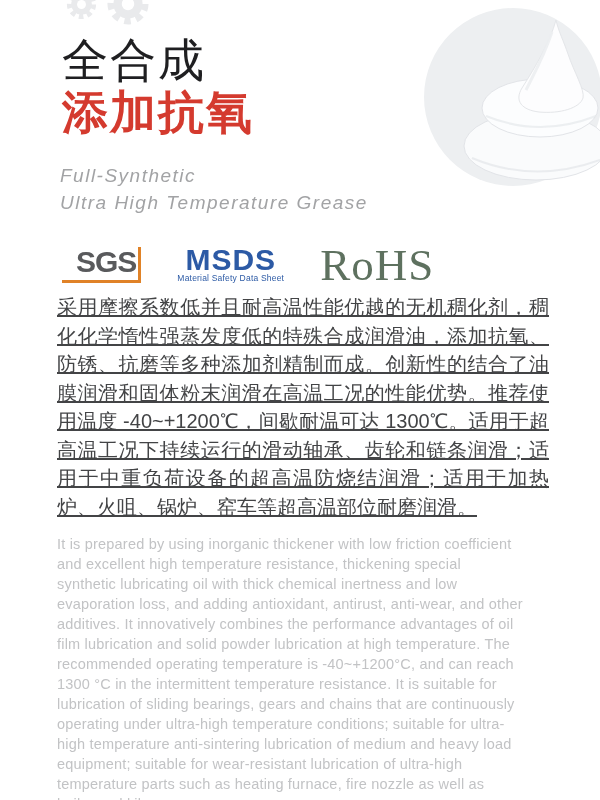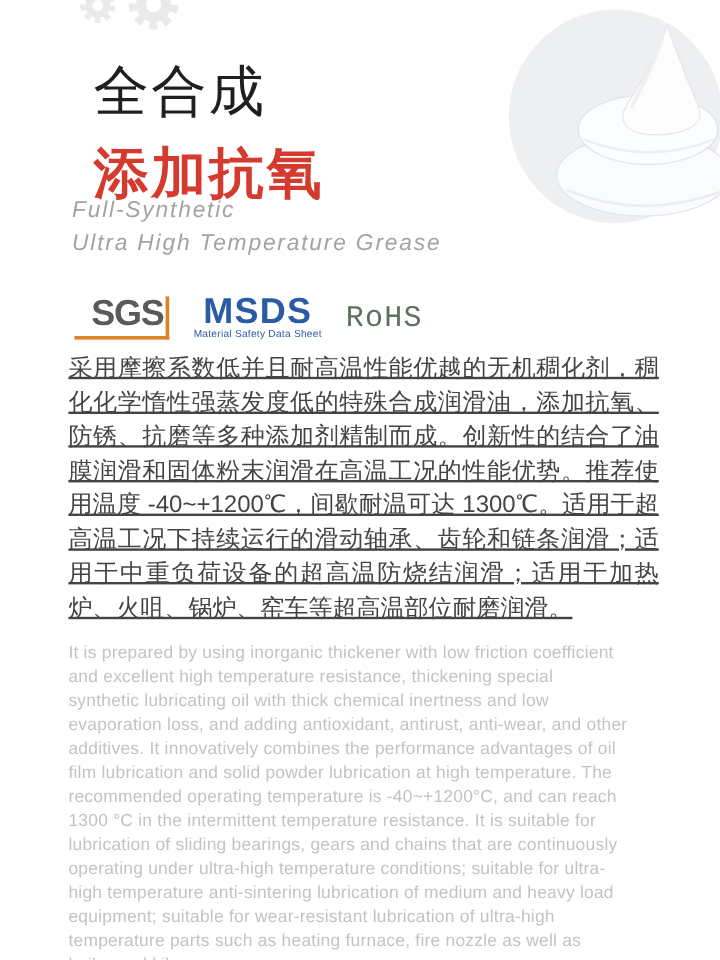--- a/index.html
+++ b/index.html
@@ -22,47 +22,47 @@
     position:absolute; left:424px; top:8px;
     width:178px; height:178px; border-radius:50%;
     background:#edeff1;
   }
   .grease-svg { position:absolute; left:28px; top:4px; width:152px; height:176px; }
 
   
   .title-block { position:absolute; left:62px; top:34px; }
   .title-cn {
     font-size:46px; line-height:52px; letter-spacing:2px;
-    color:#1f1f21; font-weight:500; margin:16px;
+    color:#1f1f21; font-weight:500; margin:0;
   }
   .title-cn.accent { color:#d43a2e; font-weight:700; }
 
   .subtitle {
     position:absolute; left:60px; top:162px;
     font-size:19px; line-height:27px; letter-spacing:1.5px;
     color:#a2a3a5; font-style:italic;
   }
 
   
   .badges {
     position:absolute; left:62px; top:240px;
-    display:flex; align-items:center; gap:20px; height:50px;
+    display:flex; align-items:center; gap:36px; height:50px;
   }
   .sgs {
     color:#595a5c; font-weight:700; font-size:30px; line-height:30px;
     letter-spacing:-1px;
     border-bottom:3px solid #e08227; border-right:3px solid #e08227;
     padding:0 2px 3px 14px;
   }
   .msds { color:#2c5aa5; text-align:center; }
   .msds .main { font-size:30px; line-height:26px; font-weight:700; letter-spacing:1px; }
   .msds .sub  { font-size:8.5px; font-weight:400; letter-spacing:.2px; }
   .rohs {
-    font-family:Liberation Mono, monospace;
-    font-size:25px; color:#5e715f; letter-spacing:1px;
+    font-family:Liberation Serif, serif;
+    font-size:45px; color:#5e715f; letter-spacing:1px;
   }
 
   
   .desc-zh {
     position:absolute; left:57px; top:293px; width:492px;
     font-size:20px; line-height:28.5px; color:#434446;
     text-align:justify; margin:0;text-decoration:underline;
   }
   .desc-en {
     position:absolute; left:57px; top:534px; width:466px;

